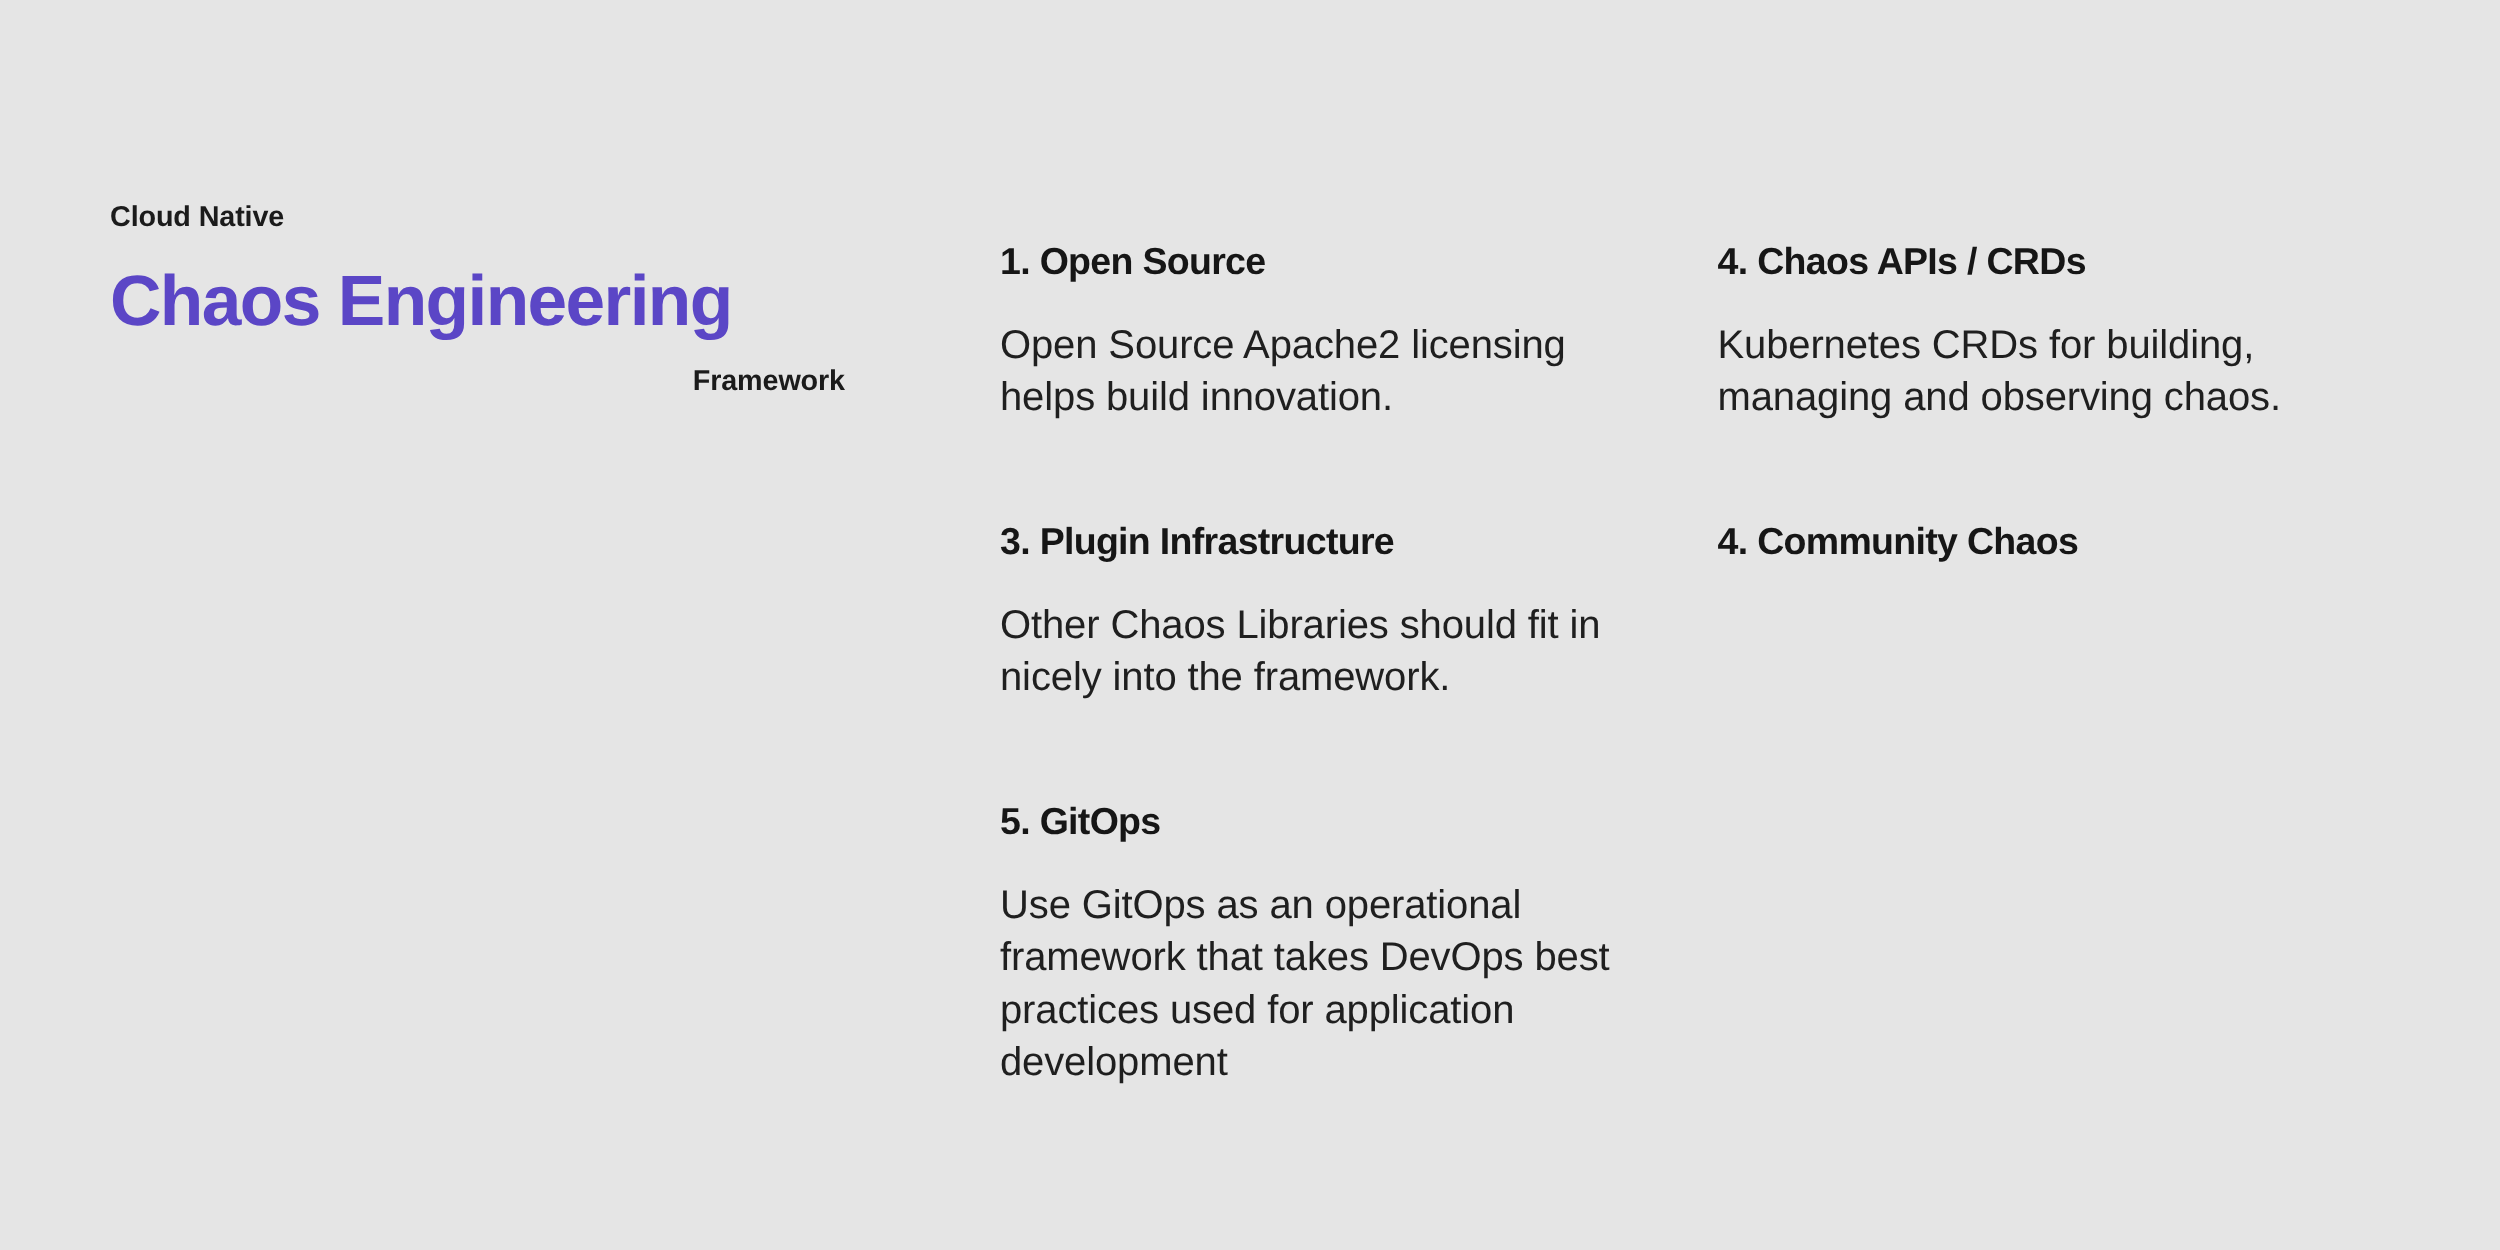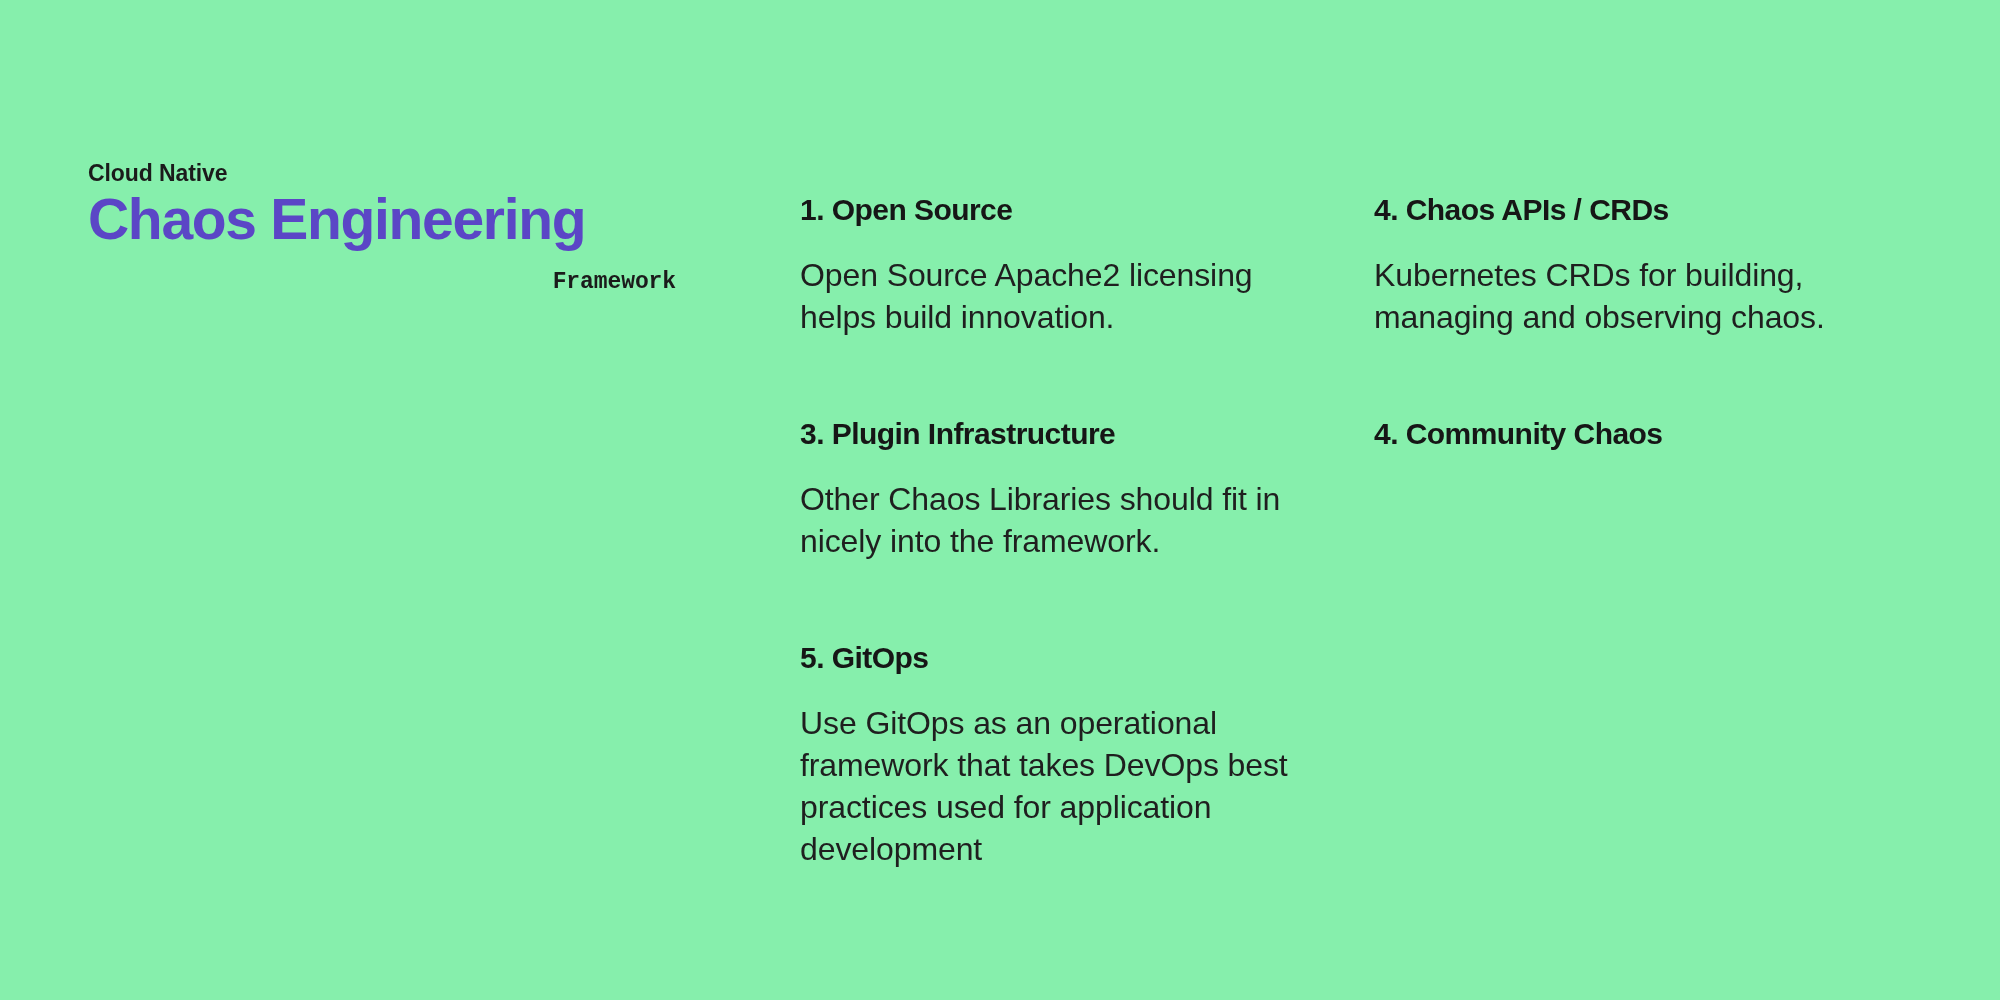--- a/index.html
+++ b/index.html
@@ -12,21 +12,21 @@
     background: #ffffff;
     font-family: "Liberation Sans", sans-serif;
     -webkit-font-smoothing: antialiased;
     overflow: hidden;
   }
 
   .slide {
     position: relative;
     width: 2000px;
     height: 1000px;
-    background: #86efac;
+    background: #e5e5e5;
   }
 
   
   .title-block {
     position: absolute;
     left: 88px;
     top: 160px;
     width: 588px;
     text-align: right;
   }
@@ -38,33 +38,32 @@
     line-height: 1.2;
     text-align: left;
     margin: 0;
   }
   .main-title {
     font-size: 57px;
     font-weight: 700;
     color: #5b46c6;
     letter-spacing: -1.3px;
     line-height: 1.12;
-    margin: 0 0 0 0;
+    margin: 22px 0 0 0;
     text-align: left;
     white-space: nowrap;
   }
   .subtitle {
     font-size: 23px;
     font-weight: 700;
     color: #1b1b1b;
     letter-spacing: -0.1px;
     line-height: 1.2;
     margin: 18px 0 0 0;
     text-align: right;
-    font-family: Liberation Mono, monospace;
   }
 
   
   .features {
     position: absolute;
     left: 800px;
     top: 160px;
     width: 1120px;
     display: grid;
     grid-template-columns: 574px 546px;

